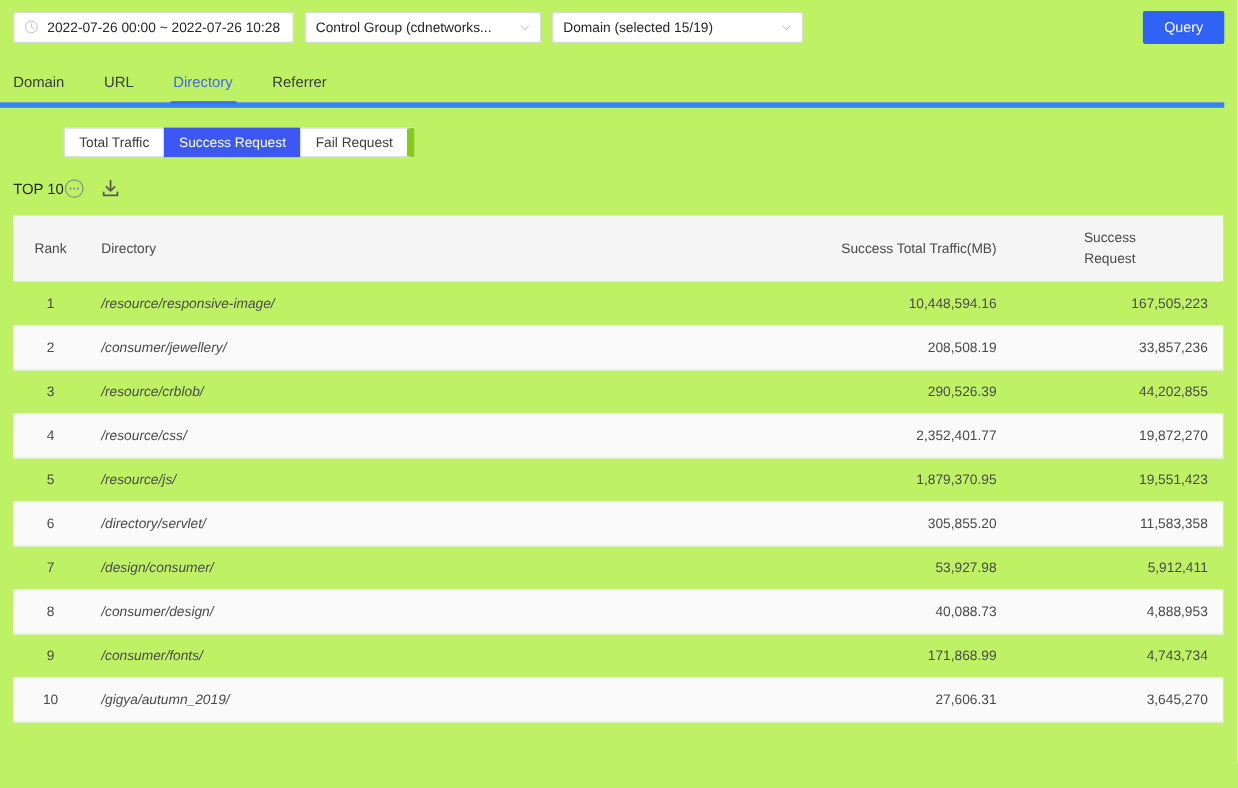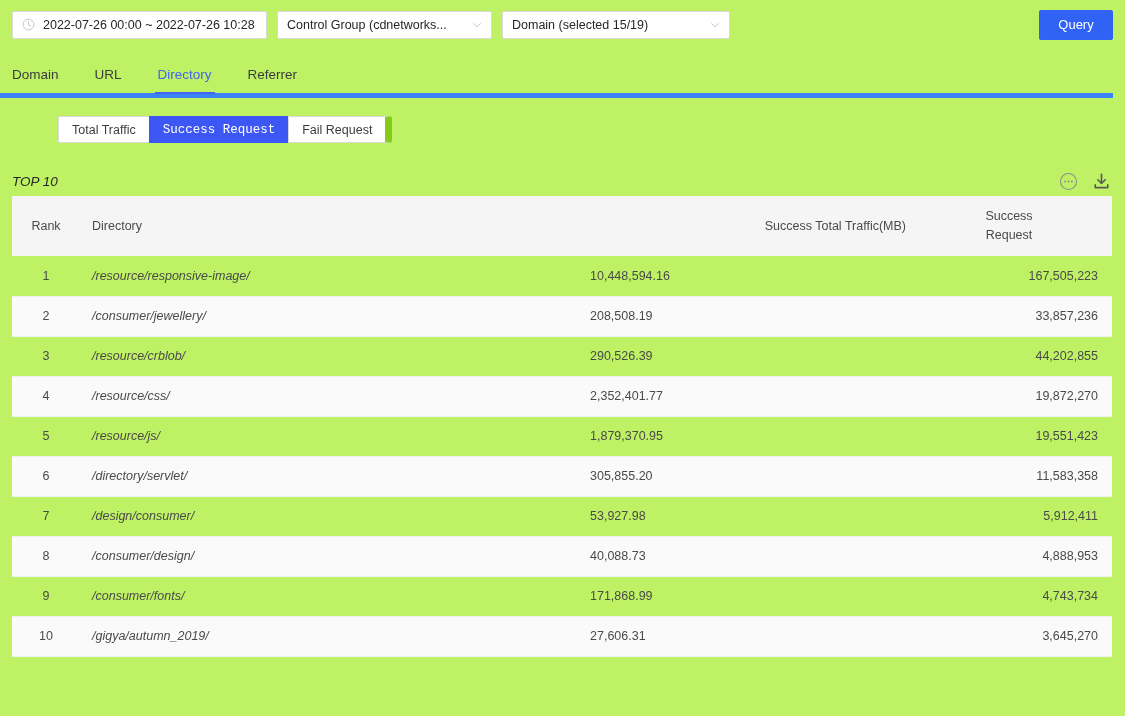--- a/index.html
+++ b/index.html
@@ -58,26 +58,26 @@
     position: absolute; left: 12px; top: 116px;
     display: flex; height: 27px; border-radius: 2px; overflow: hidden; margin-left: 46px;
   }
   .seg {
     display: flex; align-items: center; justify-content: center;
     font-size: 12.5px; color: #3c3c3c; background: #fff;
     border: 1px solid #d9d9d9; border-right: none; padding: 0 13px;
     cursor: pointer; white-space: nowrap; height: 27px;
   }
   .seg:last-child { border-right: 7px solid #84cc16; }
-  .seg.active { background: #3d57f5; color: #fff; border-color: #3d57f5; font-family: Liberation Mono, monospace; }
+  .seg.active { background: #3d57f5; color: #fff; border-color: #3d57f5; }
 
   
   .panel-head {
-    position: absolute; left: 12px; top: 167px; width: 1100px; height: 28px;
-    display: flex; align-items: center; justify-content: space-between; font-style: italic;
+    position: absolute; left: 12px; top: 157px; width: 1100px; height: 28px;
+    display: flex; align-items: center; 
   }
   .panel-title { font-size: 13.5px; color: #262626; }
   .head-icons { display: flex; align-items: center; gap: 14px; padding-right: 1px;}
   .icon-btn { cursor: pointer; display: block; line-height: 0; }
 
   
   .tbl {
     position: absolute; left: 12px; top: 196px; width: 1100px;
     border-collapse: collapse; table-layout: fixed;
   }
@@ -90,21 +90,21 @@
   .th-traf   { width: 330px; text-align: right; padding-right: 14px !important; }
   .th-req    { width: 192px; text-align: center; padding-right: 14px !important; }
   .th-req .w { display: block; line-height: 1.55; }
   .tbl tbody td {
     font-size: 12.5px; color: #4a4a4a; height: 40px; padding: 0;
     border-bottom: 1px solid #f0f0f0; vertical-align: middle;
   }
   .tbl tbody tr:nth-child(even) td { background: #fafafa; }
   .td-rank { text-align: center; }
   .td-dir  { text-align: left; padding-left: 12px !important; font-style: italic; }
-  .td-traf { text-align: left; padding-right: 14px !important; }
+  .td-traf { text-align: right; padding-right: 14px !important; }
   .td-req  { text-align: right; padding-right: 14px !important; }
 
   
   .note {
     position: absolute; left: 12px; top: 657px; width: 1100px; height: 47px;
     background: #f2f4fd; display: flex; align-items: center;
     padding: 0 14px; font-size: 11.5px; color: #4a4a4a;
   }
 </style>
 </head>

